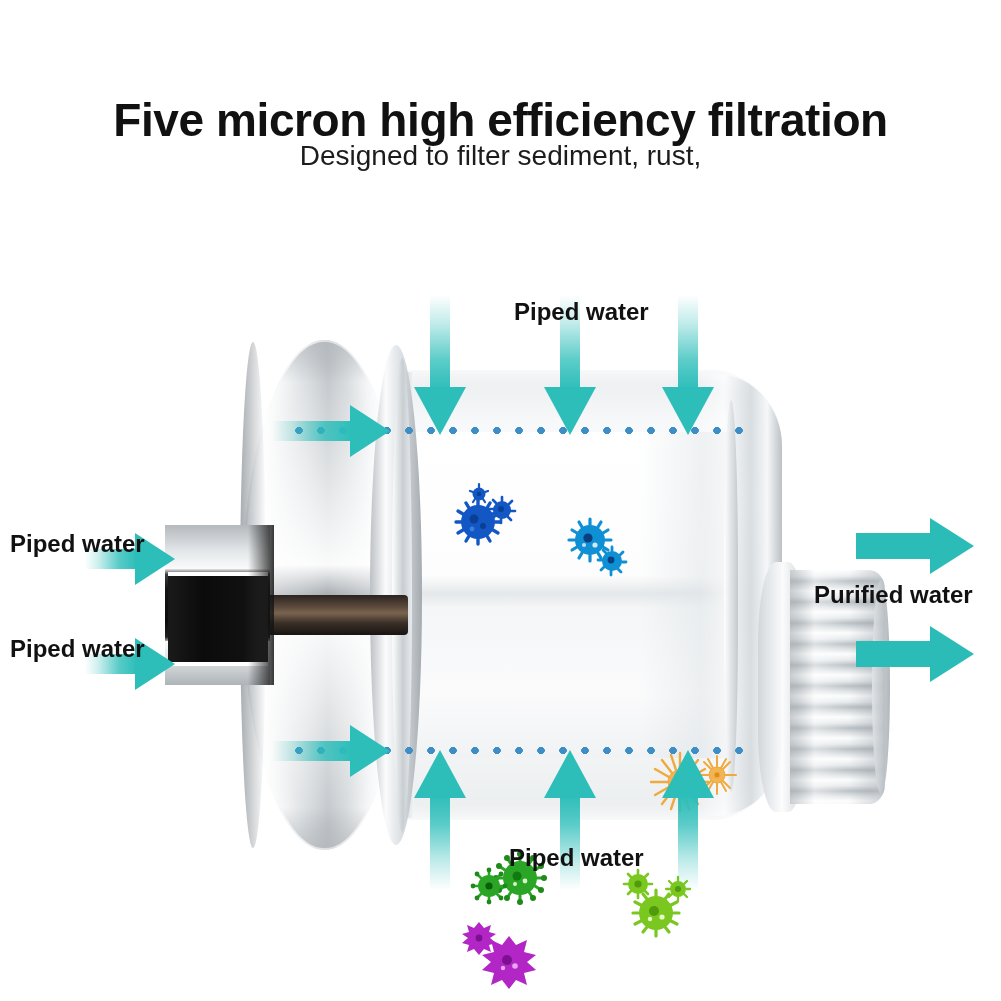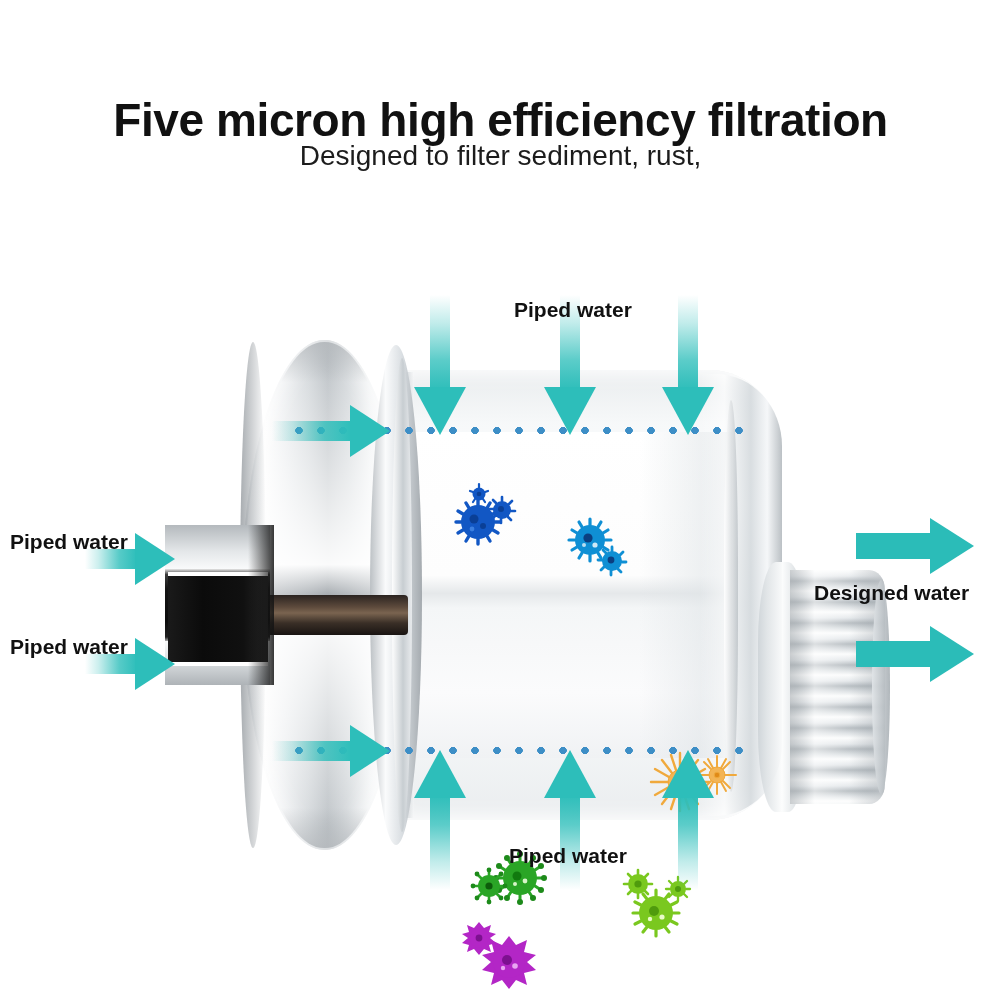--- a/index.html
+++ b/index.html
@@ -276,21 +276,21 @@
   }
   .arr-right-solid .head{
     position:absolute;top:0;width:0;height:0;
     border-top:28px solid transparent;border-bottom:28px solid transparent;
     border-left:44px solid #2bbcb8;
   }
 
   
   .label{
     position:absolute;
-    font-size:21px;font-weight:700;color:#111111;
+    font-size:24px;font-weight:700;color:#111111;
     white-space:nowrap;
   }
 
   
   .germ{position:absolute;}
   .germ svg{display:block;overflow:visible;}
 </style>
 </head>
 <body>
 
@@ -669,16 +669,16 @@
     </div>
     <div class="arrow arr-right-solid" style="left:856px;top:376px;width:116px;">
       <div class="shaft" style="width:76px;"></div>
       <div class="head" style="left:74px;"></div>
     </div>
 
     <div class="label" style="left:514px;top:48px;">Piped water</div>
     <div class="label" style="left:509px;top:594px;">Piped water</div>
     <div class="label" style="left:10px;top:280px;">Piped water</div>
     <div class="label" style="left:10px;top:385px;">Piped water</div>
-    <div class="label" style="left:814px;top:331px;">Designed water</div>
+    <div class="label" style="left:814px;top:331px;">Purified water</div>
 
   </div>
 </div>
 
 </body></html>

